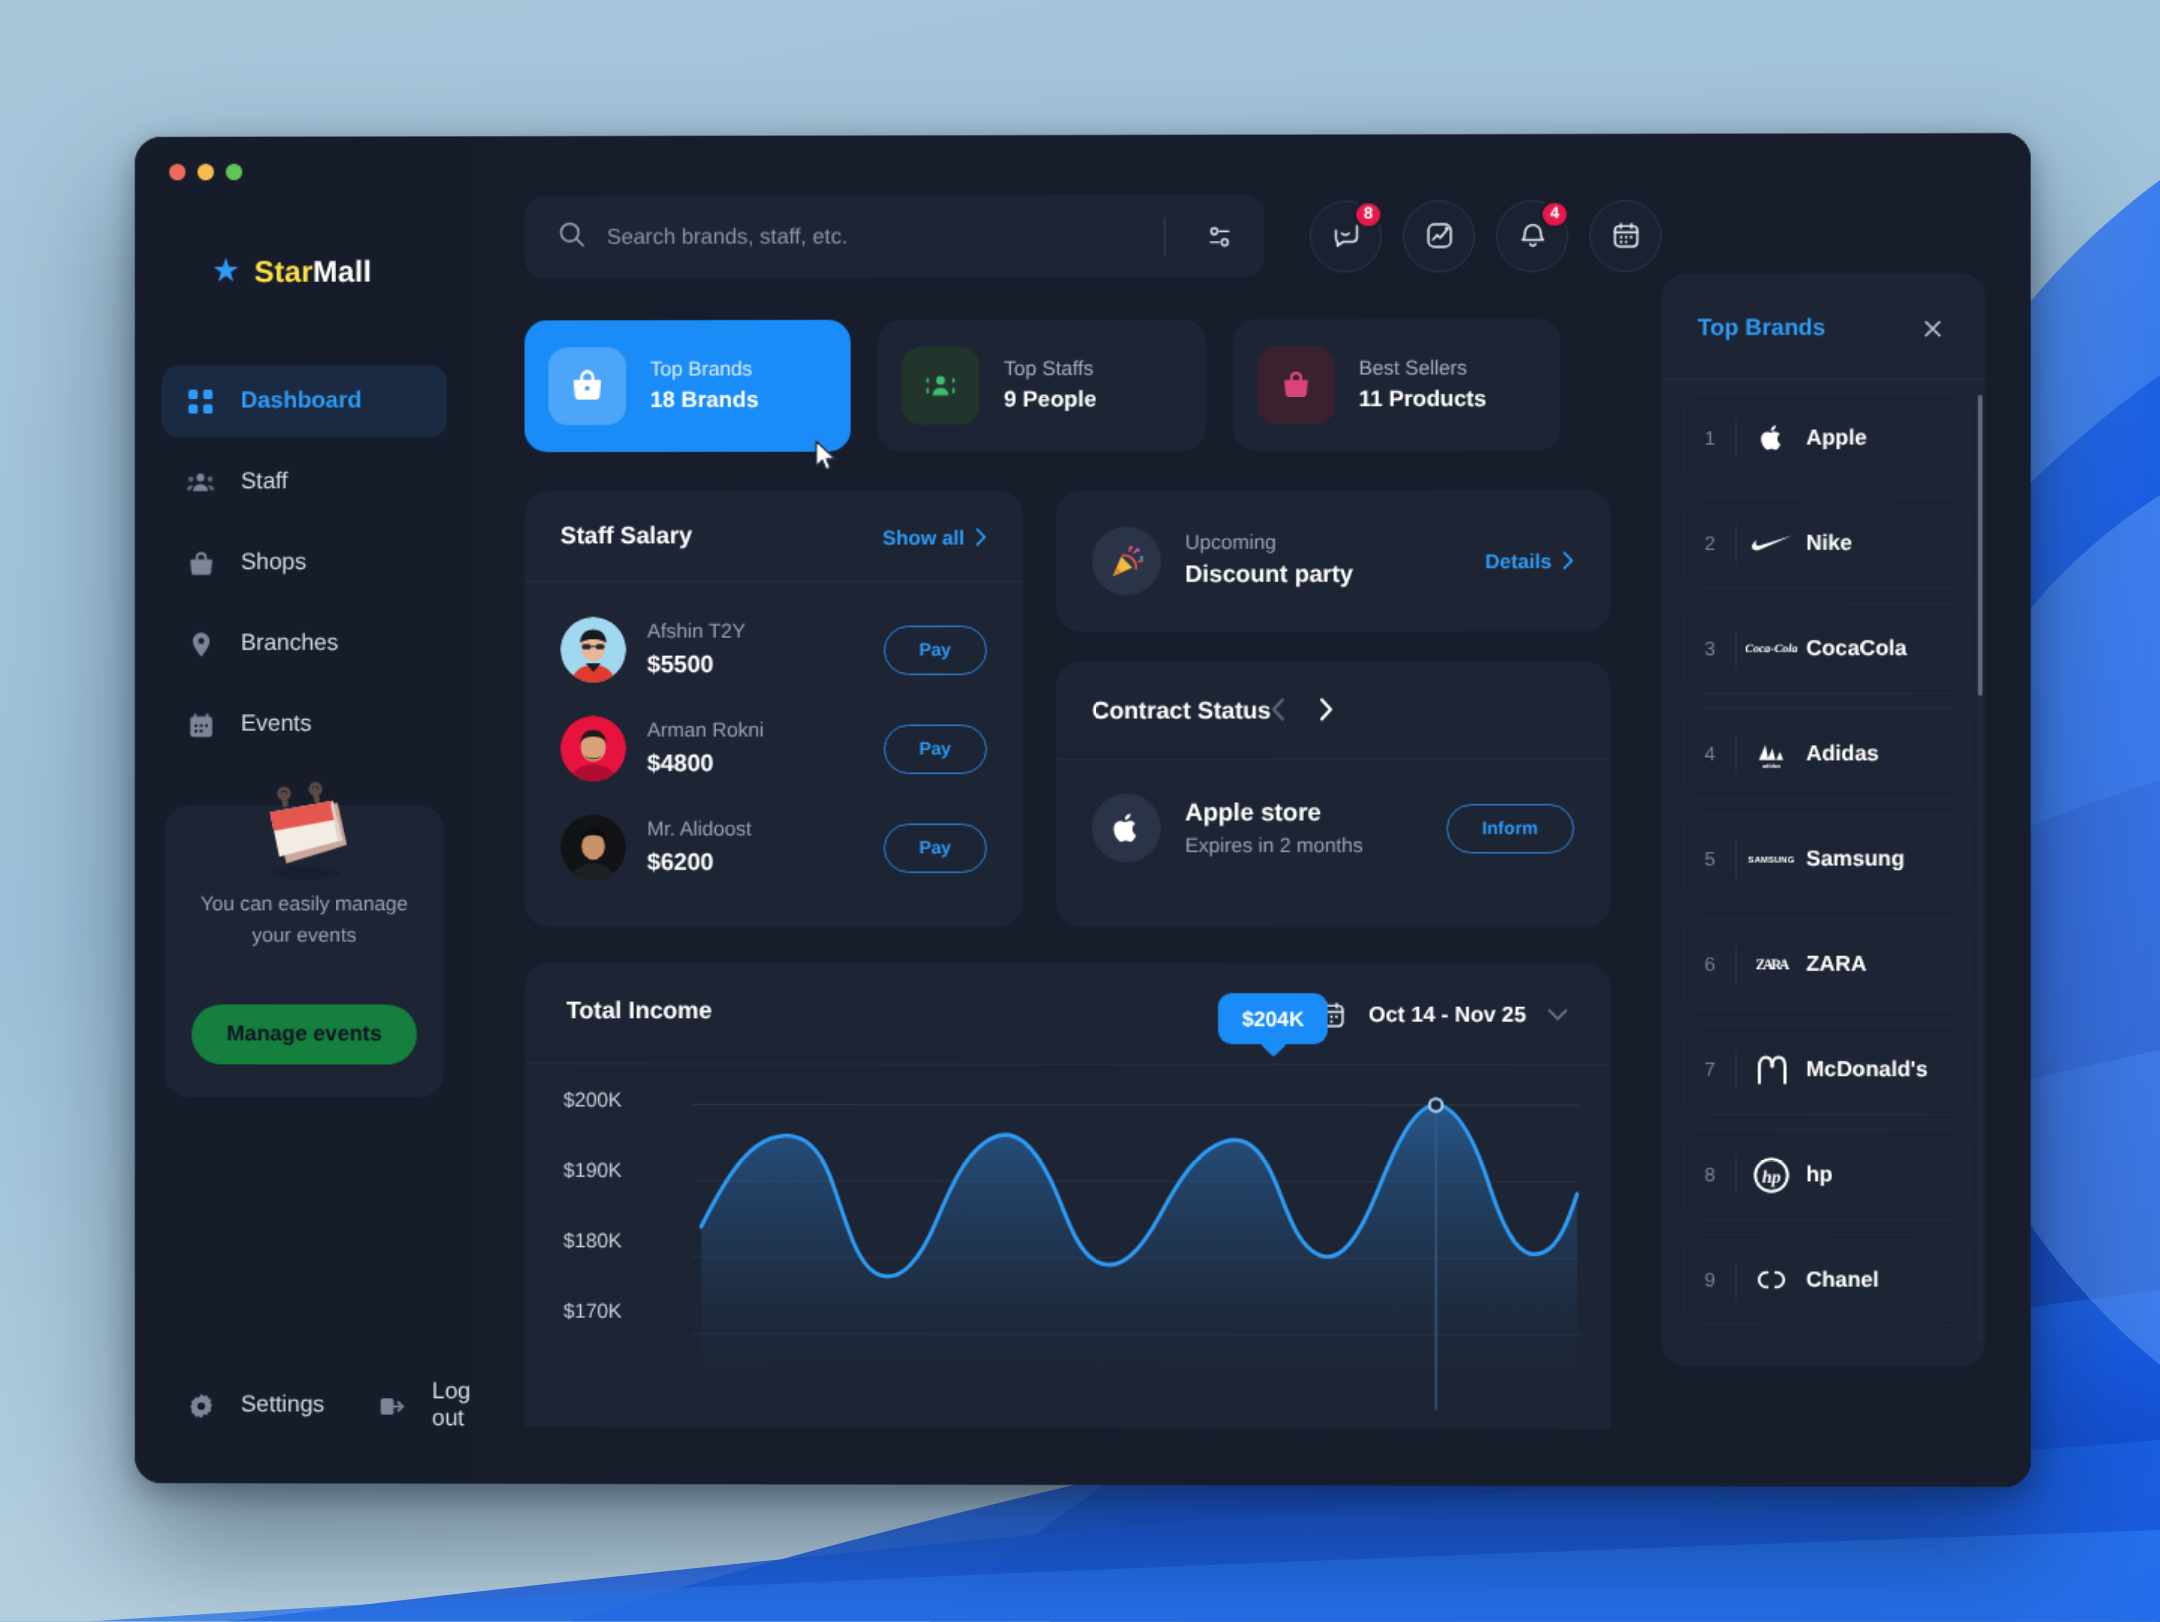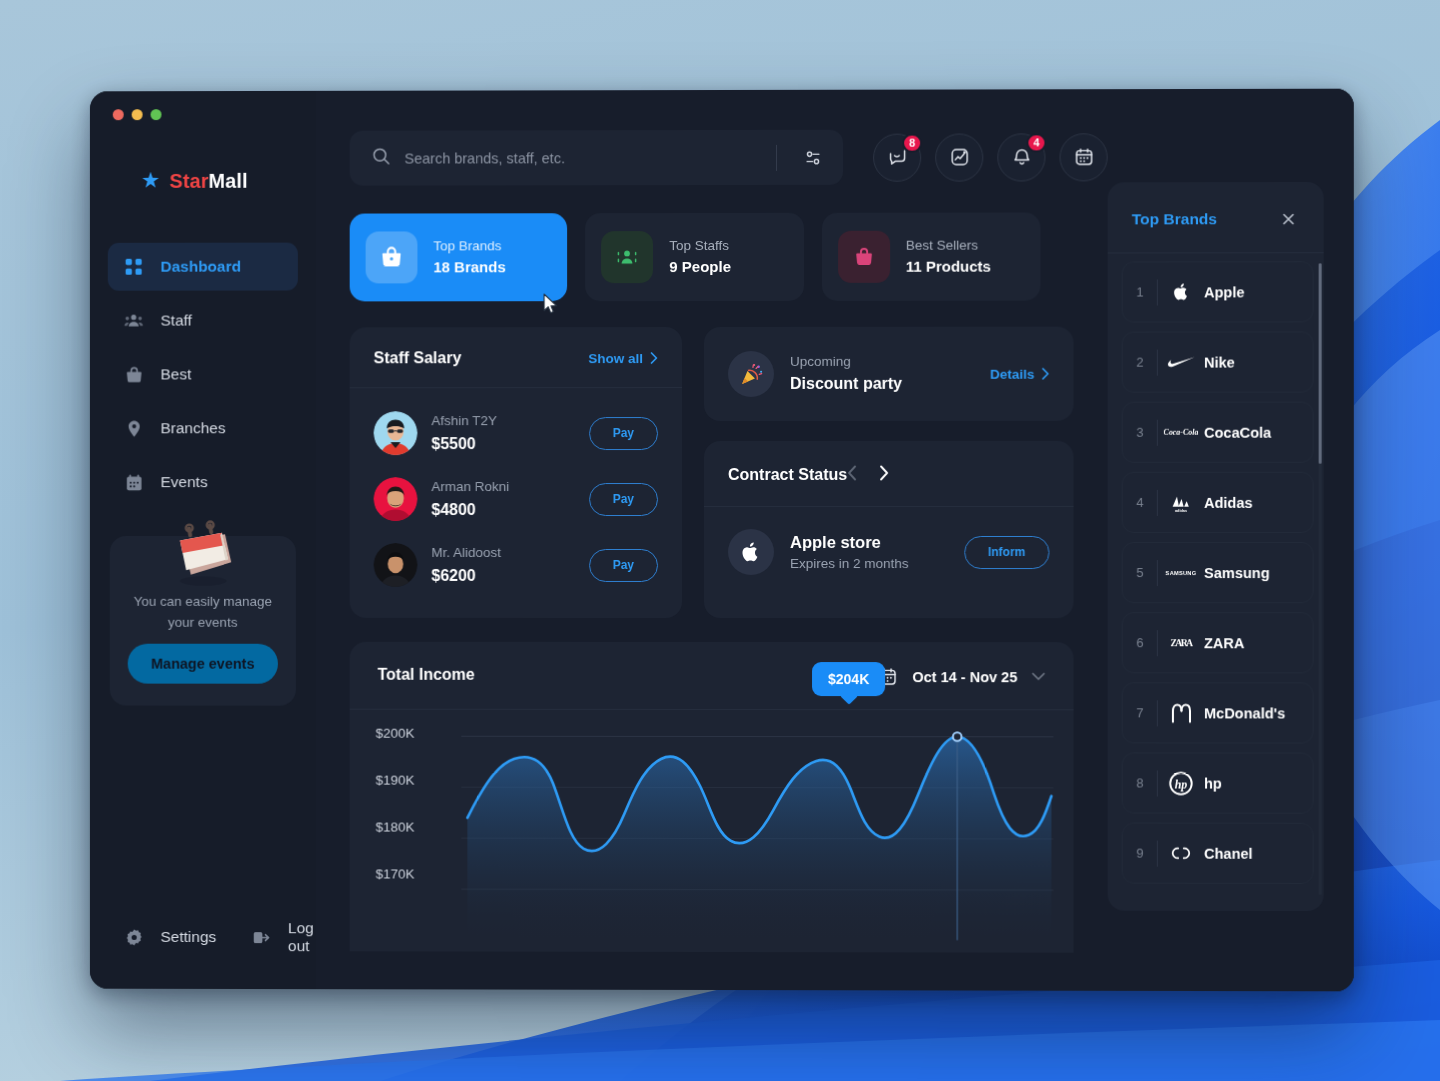--- a/index.html
+++ b/index.html
@@ -39,21 +39,21 @@
   }
   .traffic { display:flex; gap:8px; padding: 18px 0 0 5px; }
   .dot { width: 11px; height: 11px; border-radius: 50%; }
   .dot.r { background:#ee6a5f; }
   .dot.y { background:#f4bd4f; }
   .dot.g { background:#61c454; }
 
   .brand { display:flex; align-items:center; gap:9px; margin: 50px 0 0 33px; }
   .brand .star { color:#2e9bf5; font-size: 21px; line-height:1; }
   .brand .txt { font-size: 20px; font-weight: 700; color:#ffffff; letter-spacing:.1px;}
-  .brand .txt .b { color:#ef4444; }
+  .brand .txt .b { color:#fde047; }
 
   .nav { margin-top: 50px; display:flex; flex-direction:column; gap: 6px; }
   .nav-item {
     display:flex; align-items:center; gap: 17px;
     height: 48px; padding: 0 16px;
     border-radius: 11px;
     color:#d6dbe4; font-size: 15.5px; font-weight: 500;
     cursor: pointer;
   }
   .nav-item.active { background:#1b2a43; color:#2e9bf5; font-weight:600; }
@@ -64,22 +64,22 @@
     margin: 30px 2px 0 2px;
     background:#1d2433;
     border-radius: 16px;
     padding: 56px 18px 22px;
     text-align:center;
     position: relative;
   }
   .cal3d { position:absolute; top:-22px; left:50%; transform:translateX(-50%); width:78px; height:78px; }
   .events-card p { color:#9aa3b2; font-size: 13.5px; line-height: 1.55; }
   .manage-btn {
-    margin-top: 10px; width: 100%;
-    background:#0369a1; color:#0e1422;
+    margin-top: 35px; width: 100%;
+    background:#15803d; color:#0e1422;
     border: none; border-radius: 22px;
     height: 40px; font-size: 14.5px; font-weight: 700;
     font-family: "Liberation Sans", sans-serif;
     cursor:pointer;
   }
 
   .bottom-nav { margin-top: auto; padding-bottom: 28px; display:flex; flex-direction:row; gap: 3px; }
 
   
   #main { flex: 1; background:#171d2b; display:flex; min-width:0; }
@@ -289,21 +289,21 @@
         <span>Staff</span>
       </div>
 
       <div class="nav-item">
         <span class="nav-icon">
           <svg width="19" height="19" viewBox="0 0 22 22" fill="#7d8696">
               <path d="M3.5 7.5h15a1 1 0 0 1 1 1.1l-.9 9.1a2 2 0 0 1-2 1.8H5.4a2 2 0 0 1-2-1.8l-.9-9.1a1 1 0 0 1 1-1.1z"></path>
               <path d="M7.6 8V6.2a3.4 3.4 0 0 1 6.8 0V8" fill="none" stroke="#7d8696" stroke-width="1.9" stroke-linecap="round"></path>
             </svg>
         </span>
-        <span>Best</span>
+        <span>Shops</span>
       </div>
 
       <div class="nav-item">
         <span class="nav-icon">
           <svg width="19" height="19" viewBox="0 0 22 22" fill="#7d8696">
               <path d="M11 1.6c-3.6 0-6.5 2.9-6.5 6.6 0 4.8 6.5 12.2 6.5 12.2s6.5-7.4 6.5-12.2c0-3.7-2.9-6.6-6.5-6.6z"></path>
               <circle cx="11" cy="8.1" r="2.4" fill="#161c29"></circle>
             </svg>
         </span>
         <span>Branches</span>

